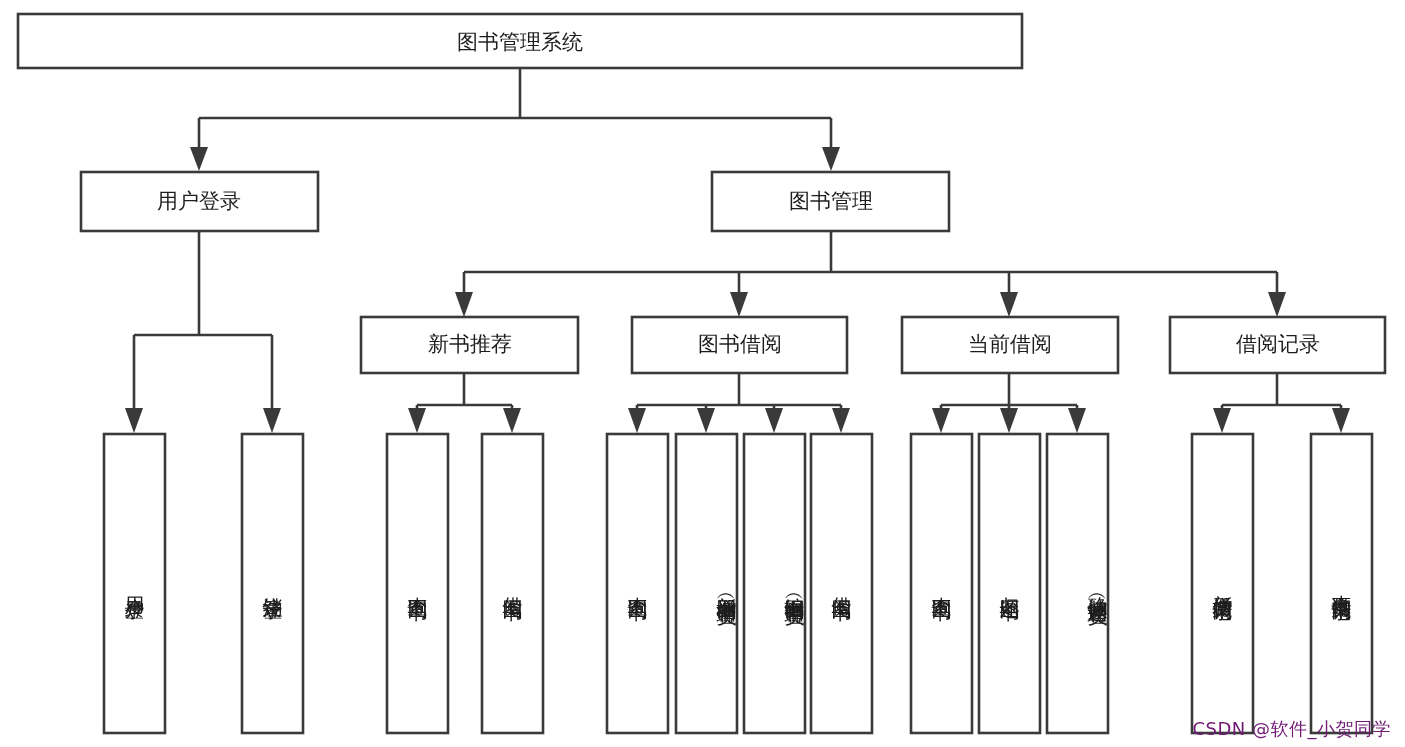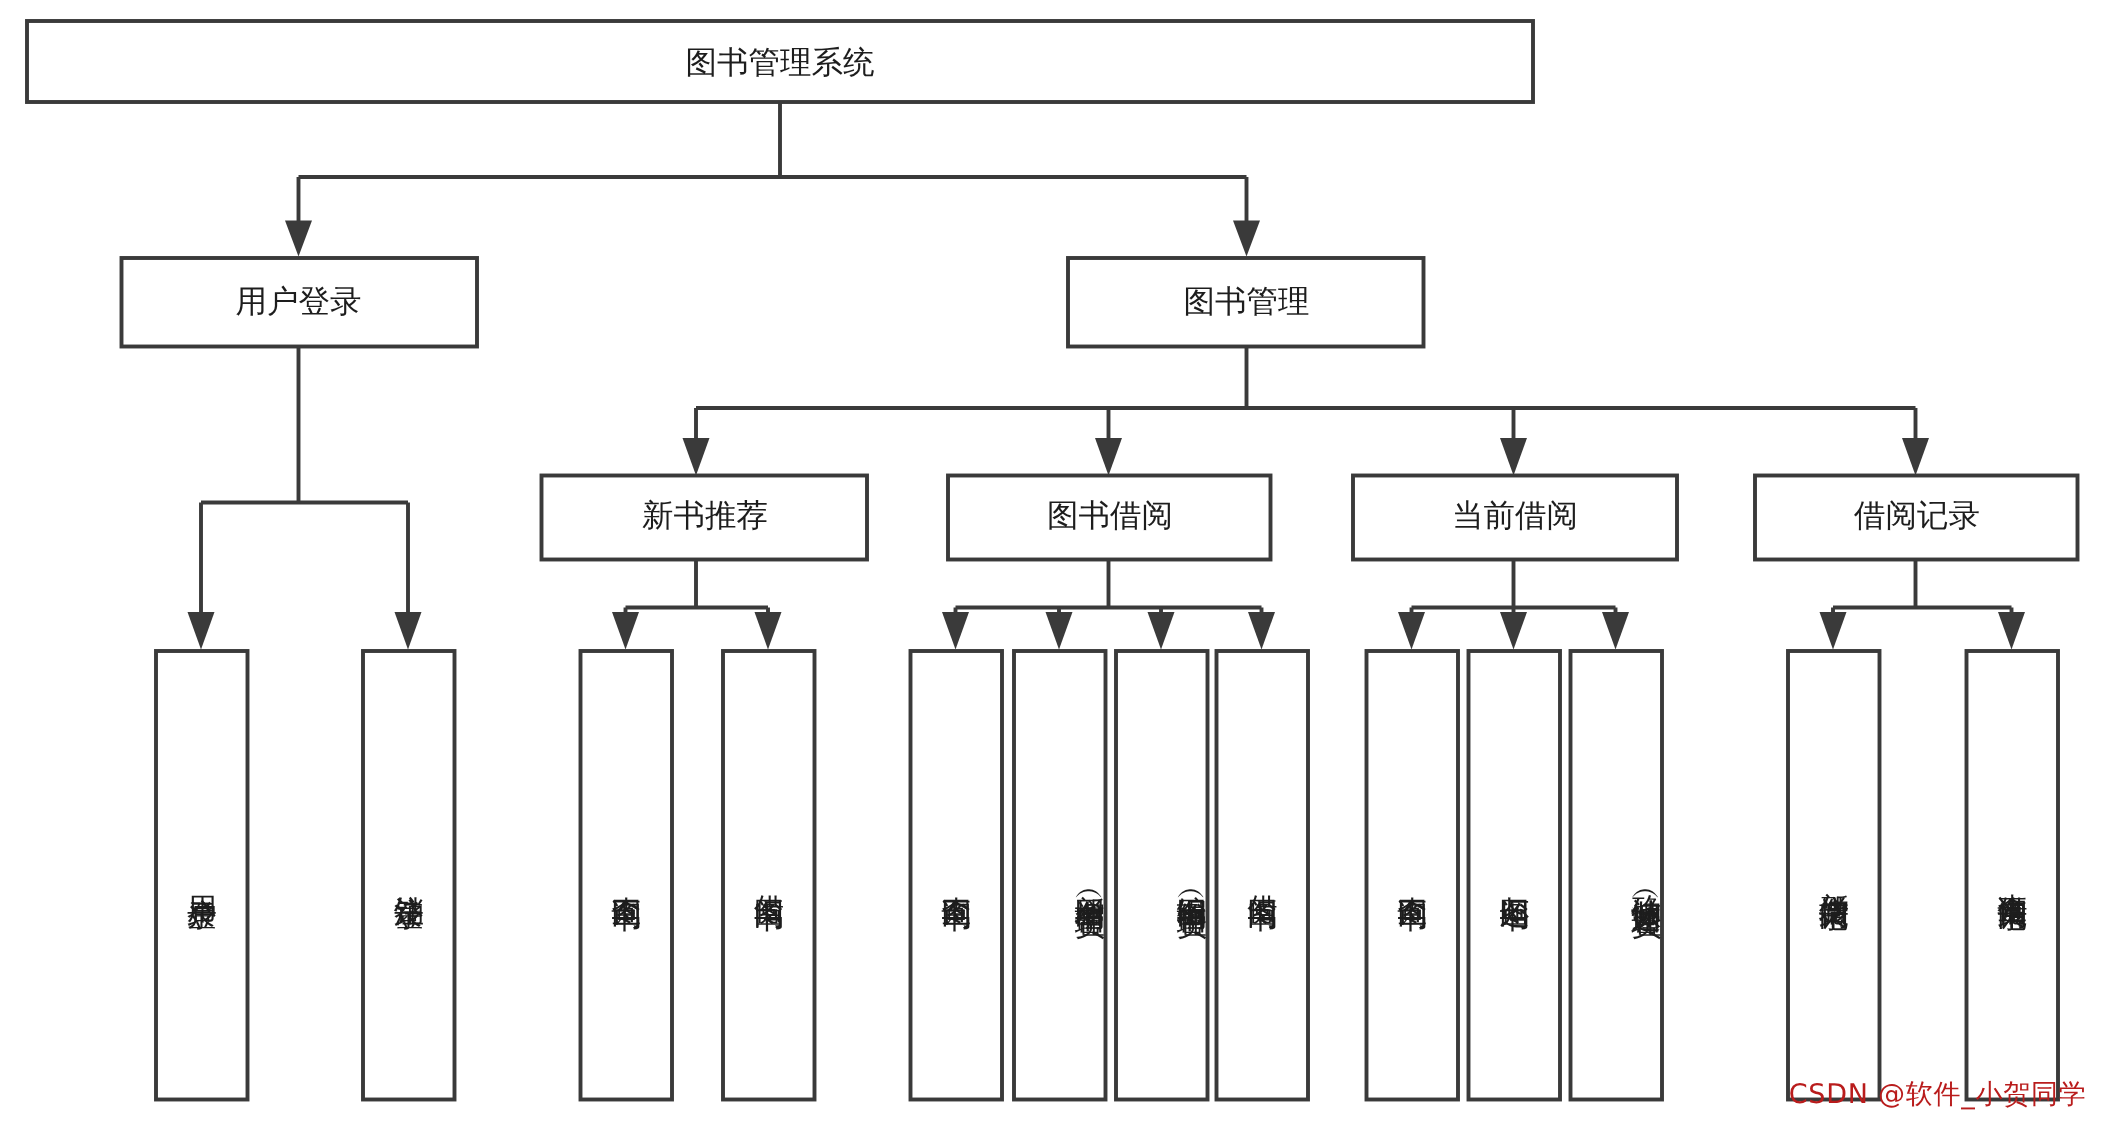--- a/index.html
+++ b/index.html
@@ -72,21 +72,21 @@
     align-items: center;
     justify-content: center;
     pointer-events: none;
   }
   .watermark {
     position: absolute;
     right: 14px;
     bottom: 6px;
     font-family: "DejaVu Sans", "Liberation Sans", sans-serif;
     font-size: 18px;
-    color: #b91c1c;
+    color: #701a75;
     white-space: nowrap;
     letter-spacing: 0.5px;
   }
 </style>
 </head>
 <body>
 
 <div id="diagram-root">
 
   <svg id="flowchart" viewBox="0 0 1405 747">

